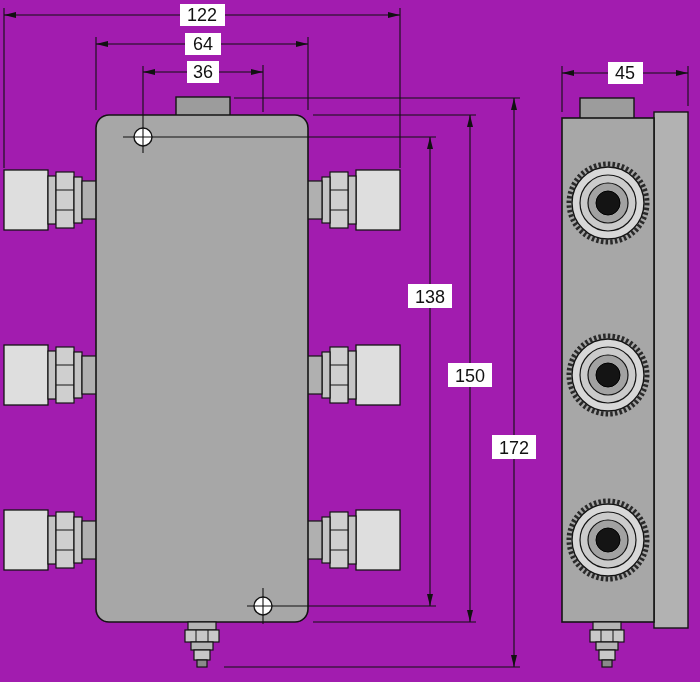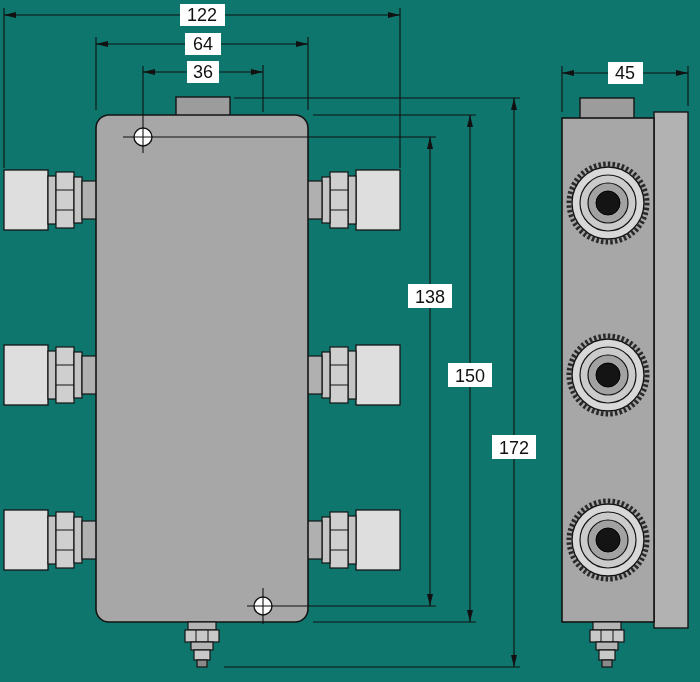--- a/index.html
+++ b/index.html
@@ -1,16 +1,16 @@
 <!DOCTYPE html>
 <html><head>
 <meta charset="utf-8">
 <style>
   html,body{margin:0;padding:0;background:#ffffff;}
-  .stage{width:700px;height:682px;position:relative;background:#0f766e;}
+  .stage{width:700px;height:682px;position:relative;background:#a21caf;}
   svg{display:block;}
   svg text{
     font-family:"Liberation Sans", sans-serif;
     font-size:18px;
     fill:#111;
   }
   
   .body-fill{fill:#a7a7a7;stroke:#141414;stroke-width:1.6;}
   .tab{fill:#9c9c9c;stroke:#141414;stroke-width:1.4;}
   .plate{fill:#b2b2b2;stroke:#141414;stroke-width:1.4;}

